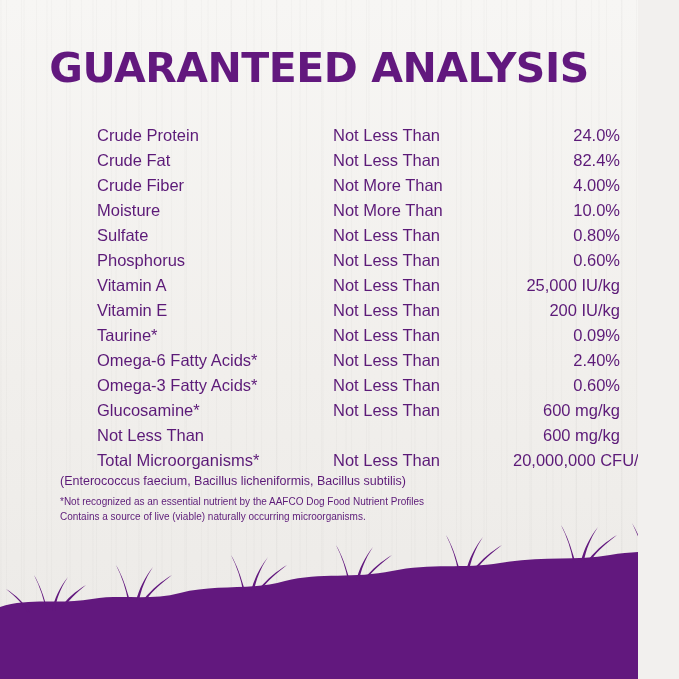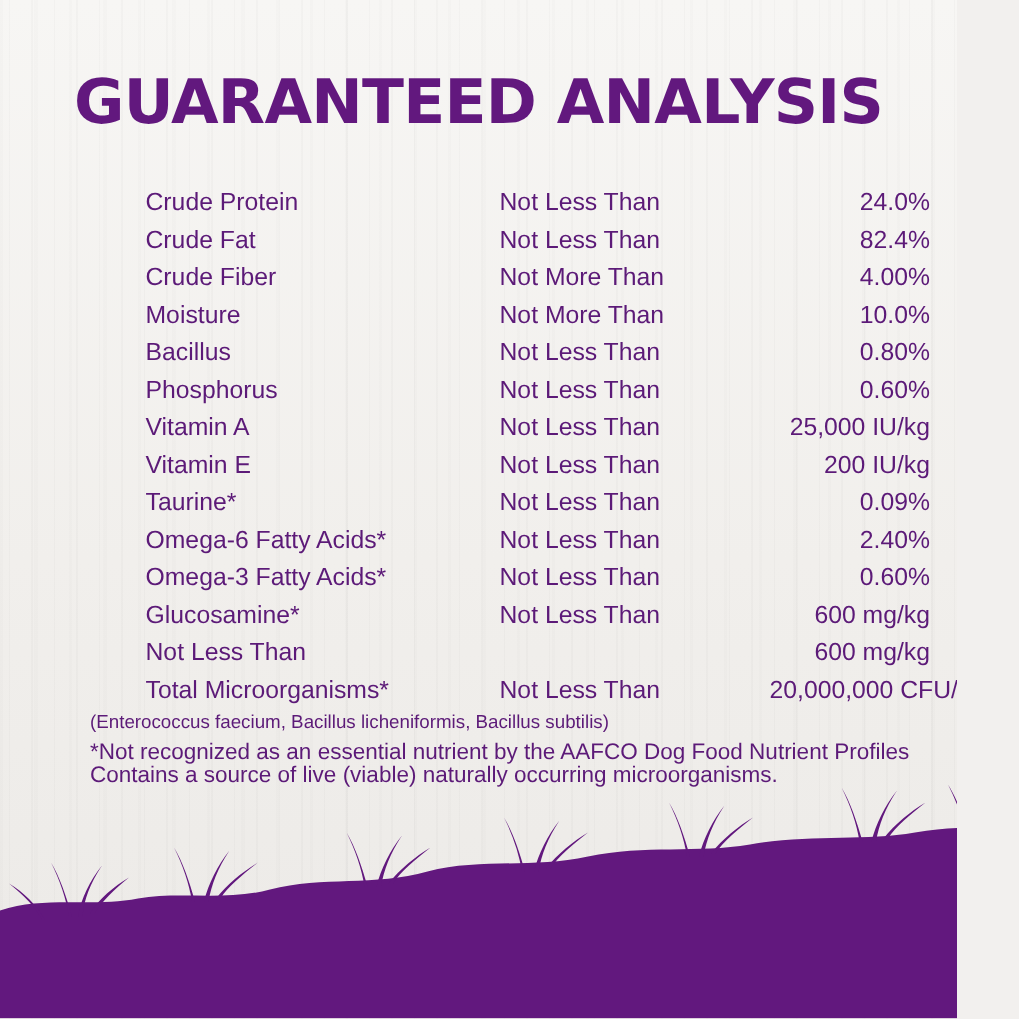--- a/index.html
+++ b/index.html
@@ -81,21 +81,21 @@
     top: 474px;
     color: #5c1a78;
     font-size: 12.5px;
     white-space: nowrap;
   }
   #footnotes {
     position: absolute;
     left: 60px;
     top: 494px;
     color: #5c1a78;
-    font-size: 15px;
+    font-size: 10px;
     line-height: 15px;
   }
   #footnotes div { white-space: nowrap; }
   #grass {
     position: absolute;
     left: 0;
     bottom: 0;
     width: 679px;
     height: 160px;
   }
@@ -122,21 +122,21 @@
       <span class="nutrient">Crude Fiber</span>
       <span class="qualifier">Not More Than</span>
       <span class="value">4.00%</span>
     </div>
     <div class="row">
       <span class="nutrient">Moisture</span>
       <span class="qualifier">Not More Than</span>
       <span class="value">10.0%</span>
     </div>
     <div class="row">
-      <span class="nutrient">Bacillus</span>
+      <span class="nutrient">Sulfate</span>
       <span class="qualifier">Not Less Than</span>
       <span class="value">0.80%</span>
     </div>
     <div class="row">
       <span class="nutrient">Phosphorus</span>
       <span class="qualifier">Not Less Than</span>
       <span class="value">0.60%</span>
     </div>
     <div class="row">
       <span class="nutrient">Vitamin A</span>

